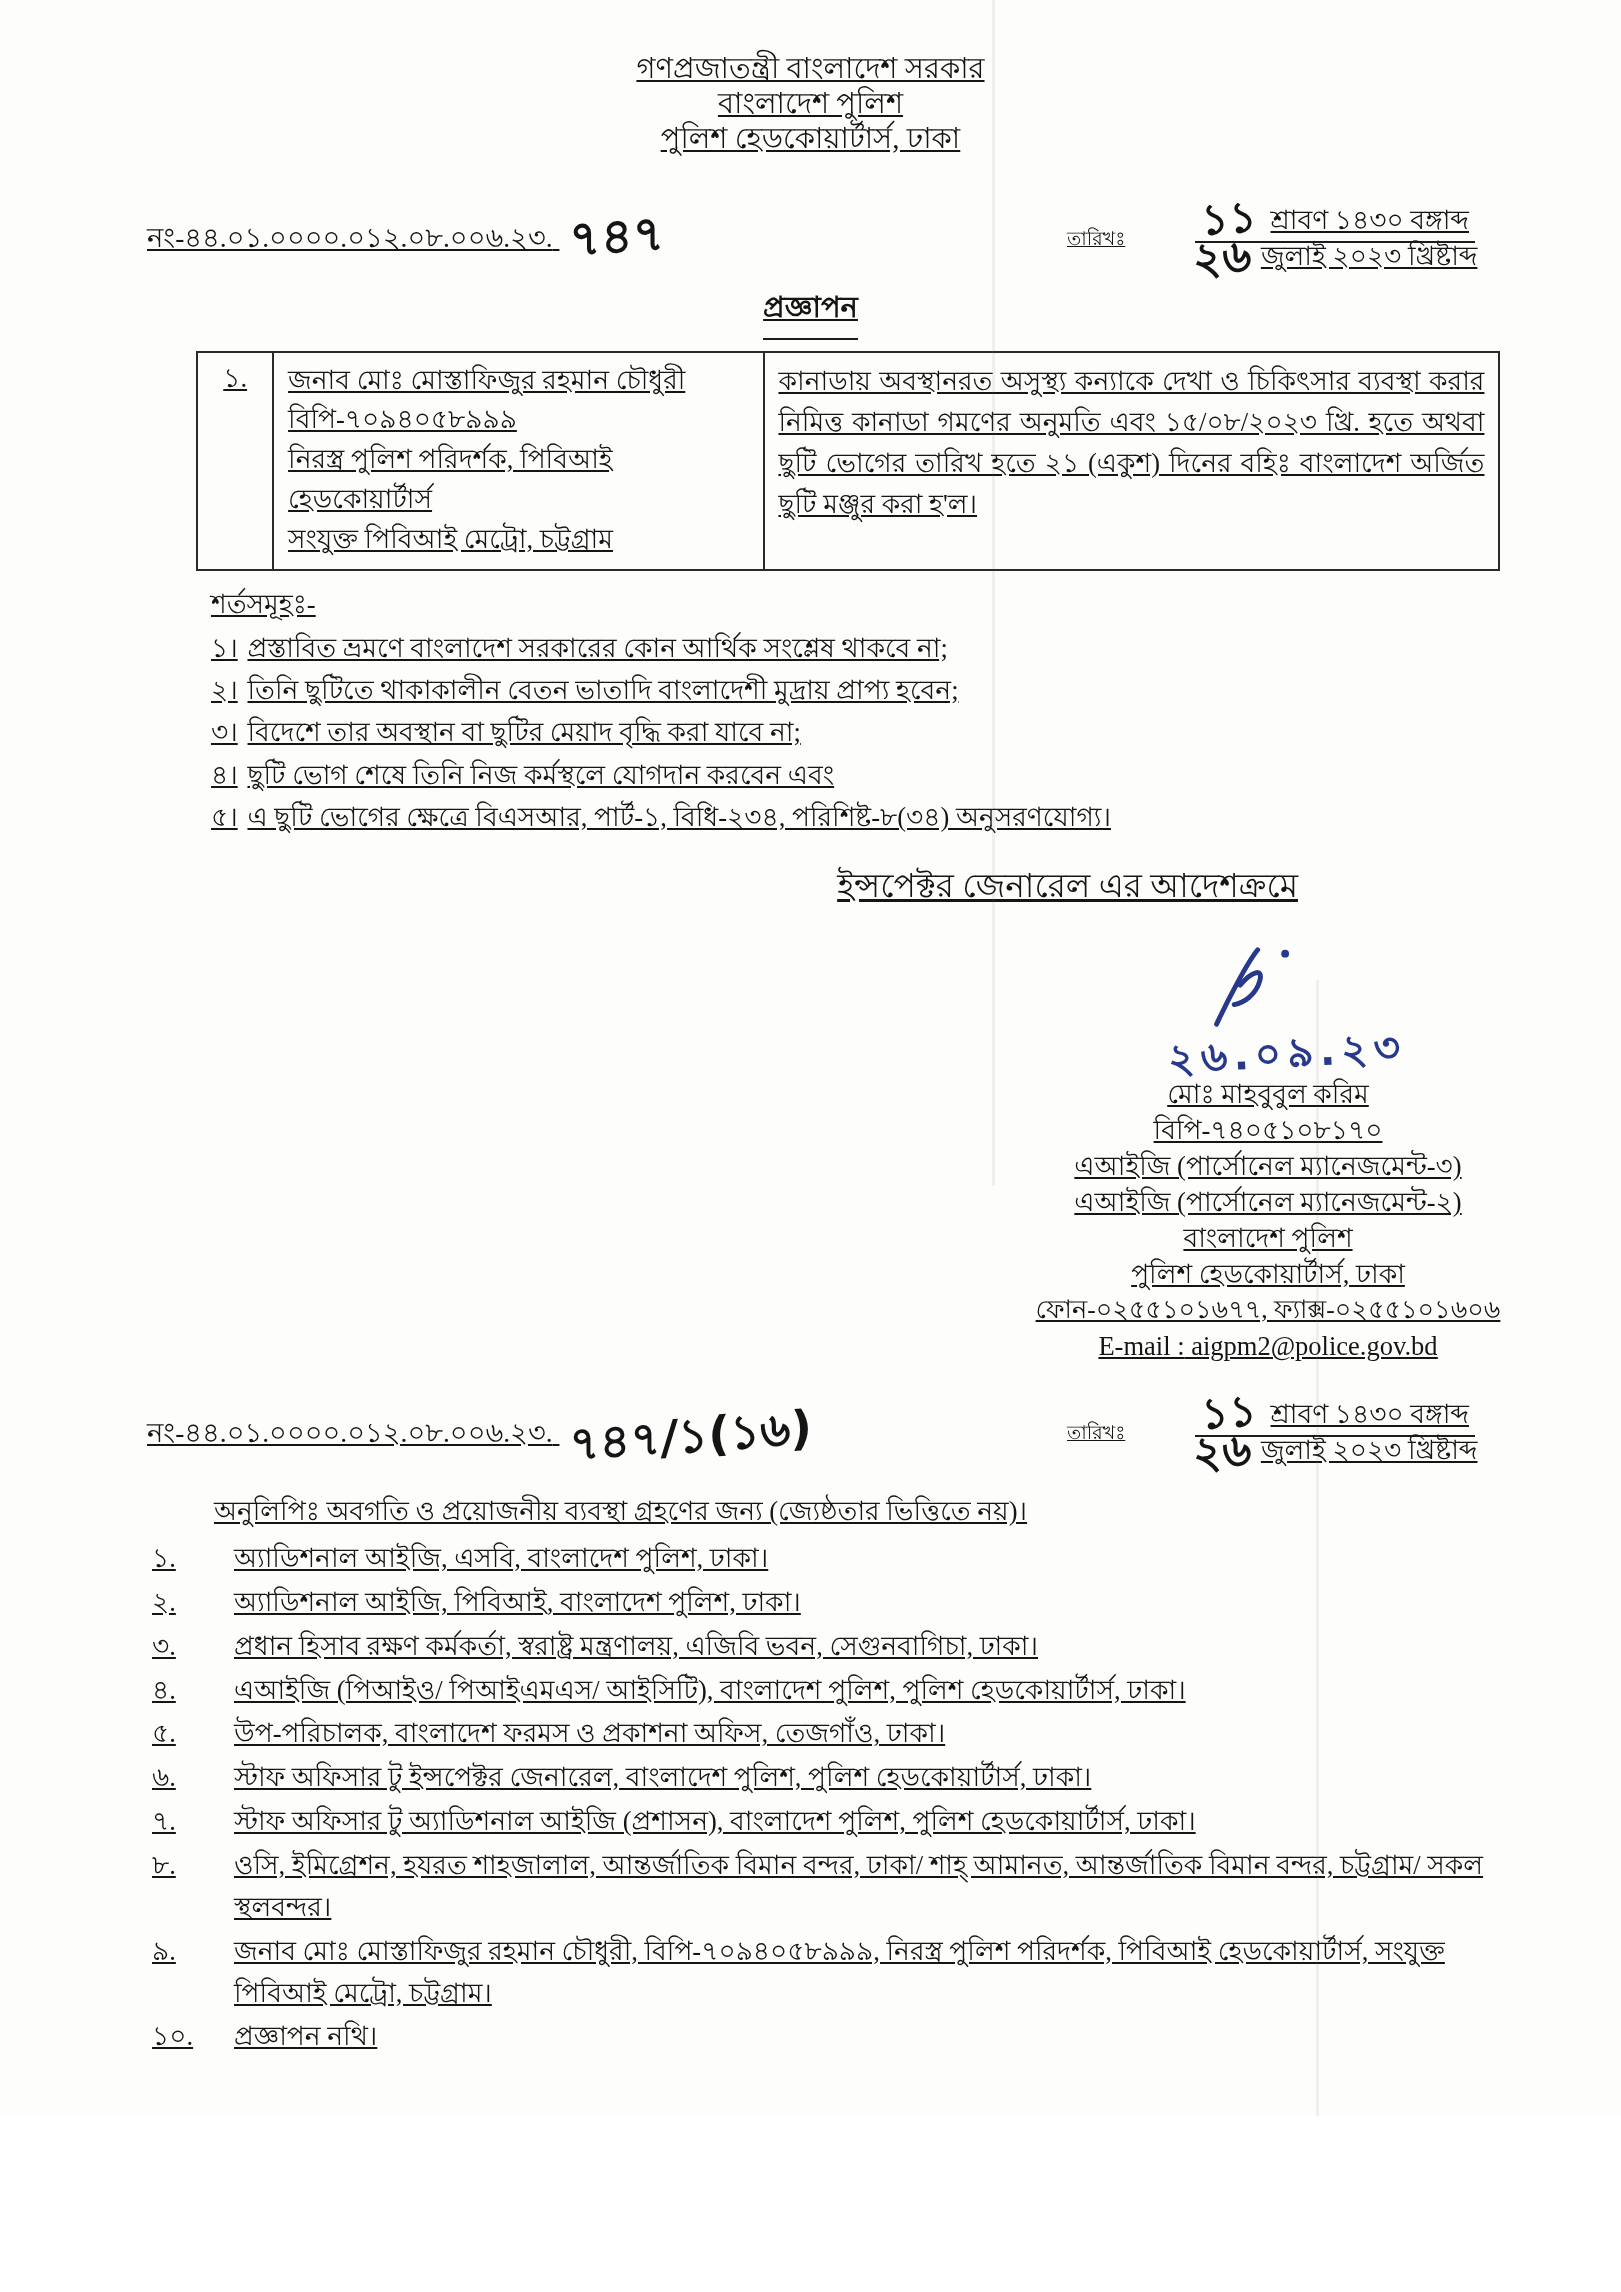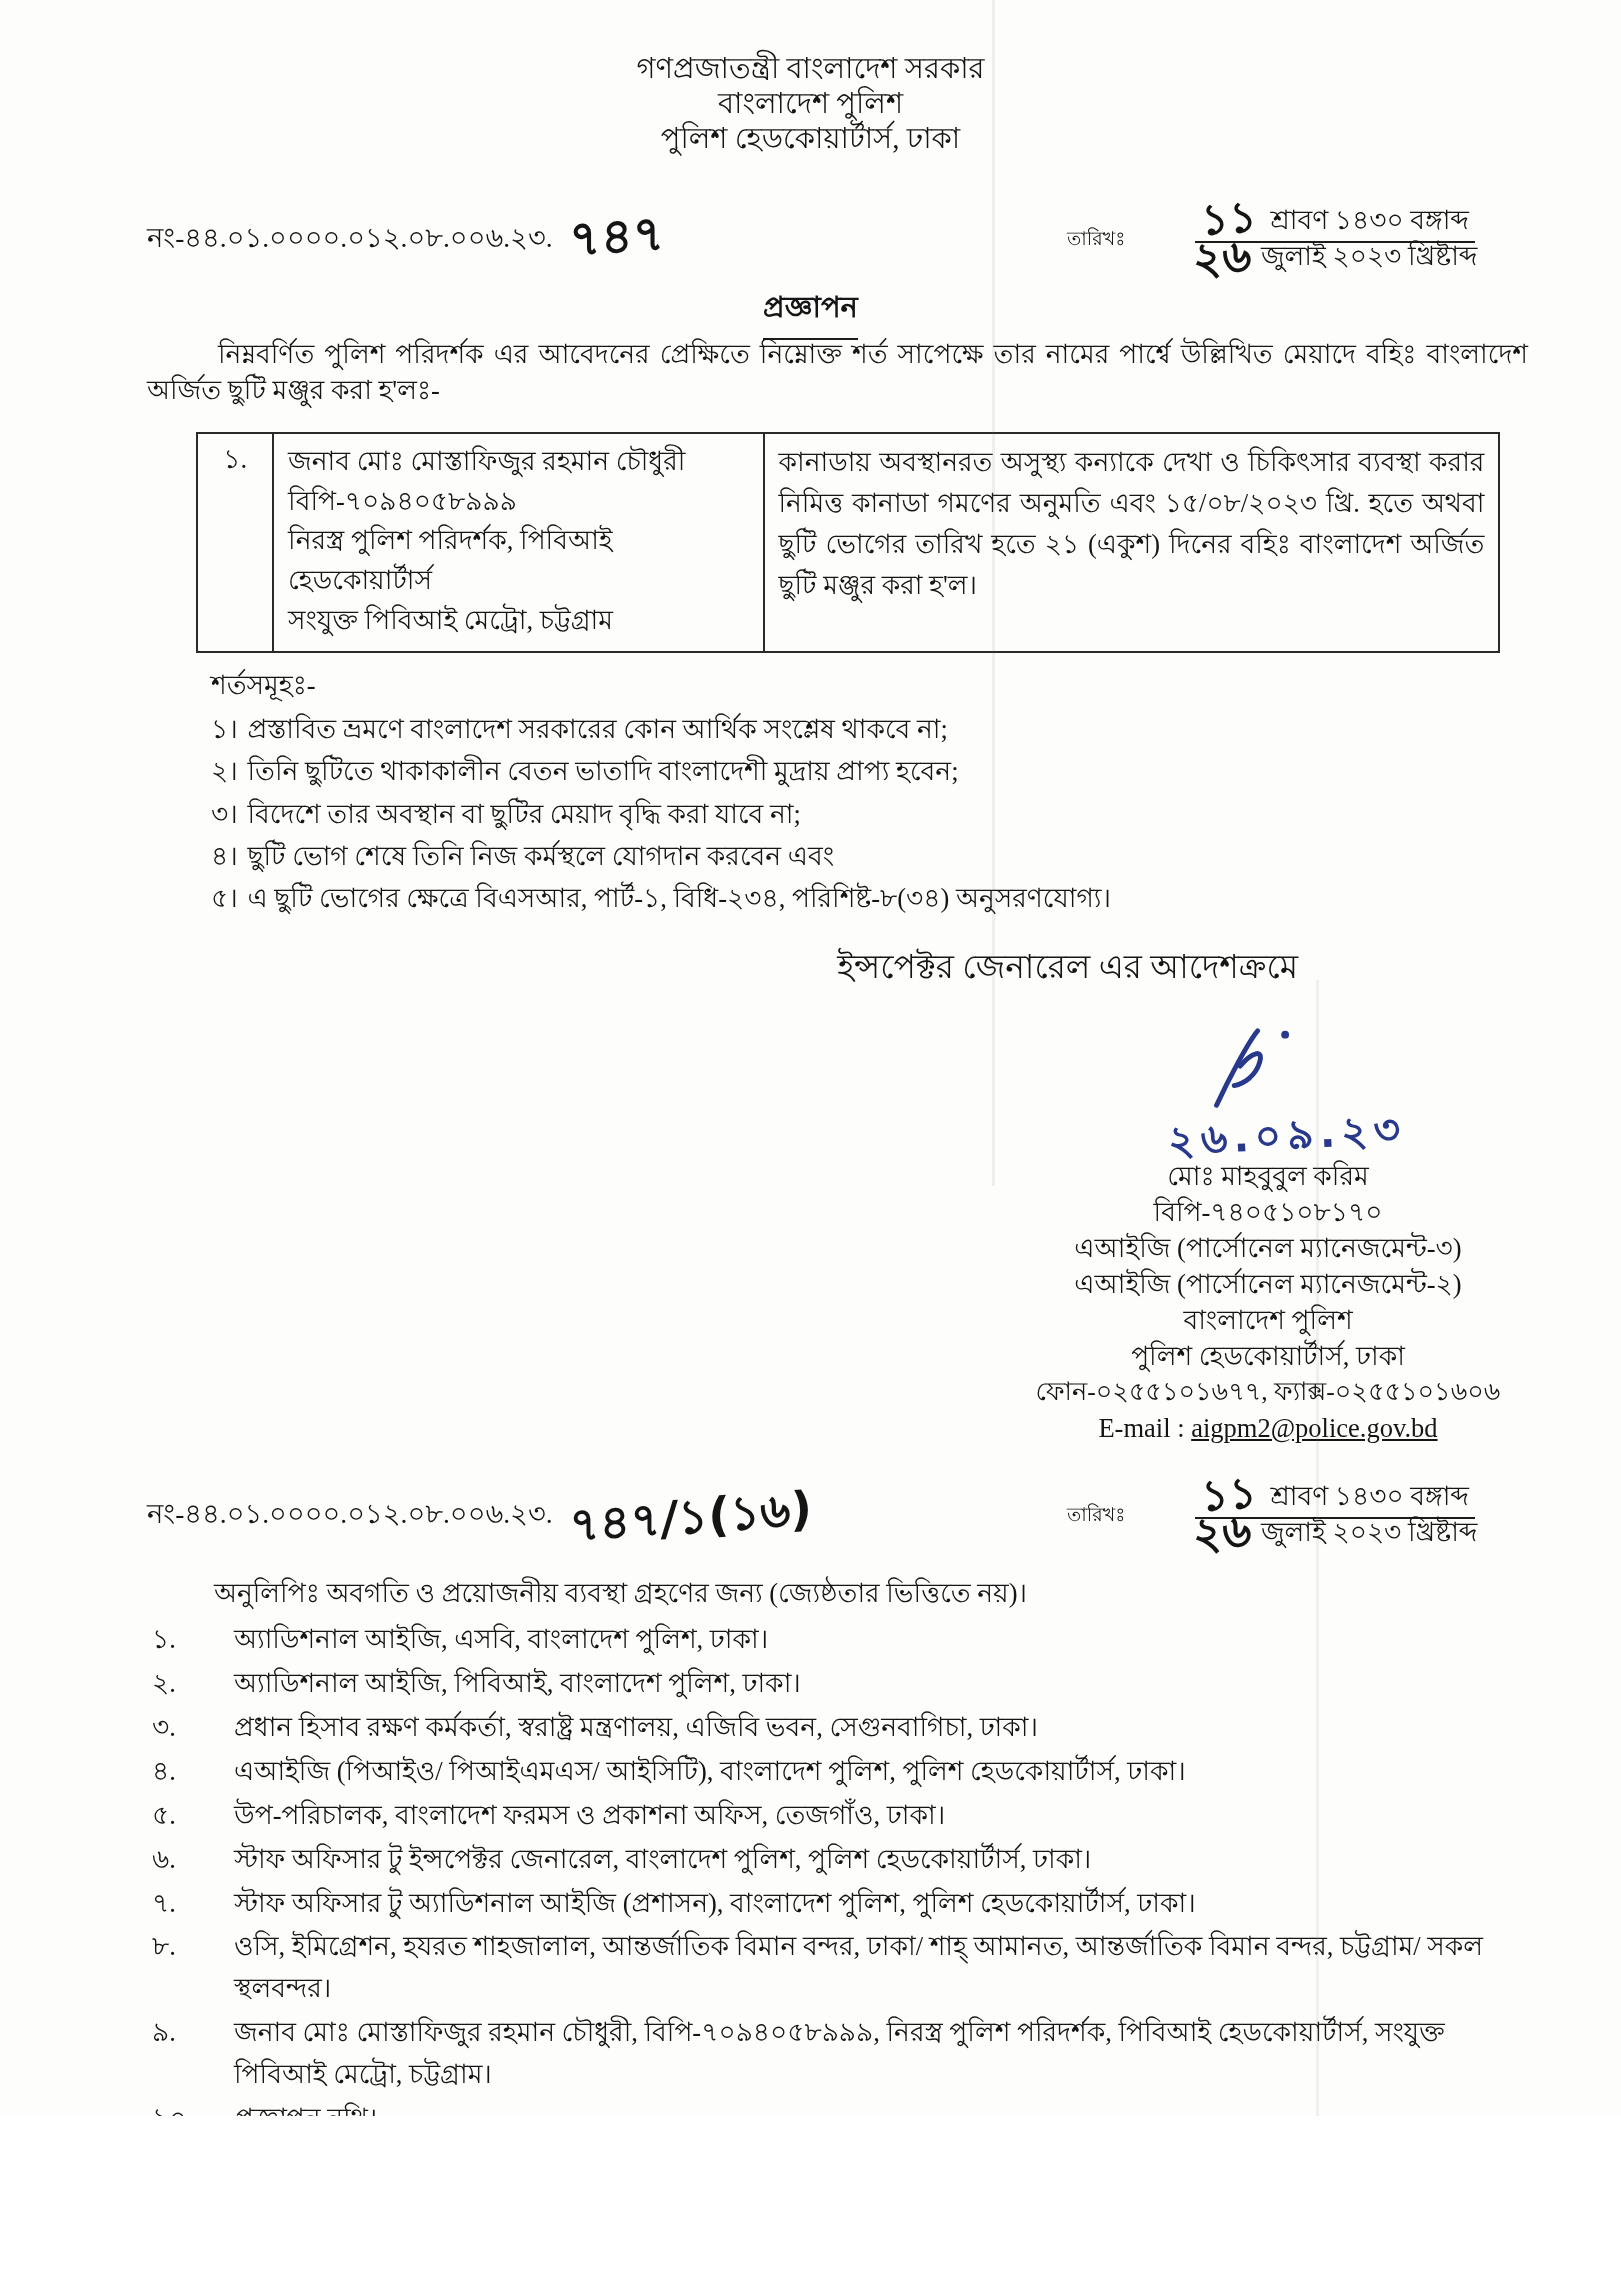--- a/index.html
+++ b/index.html
@@ -6,20 +6,21 @@
   .page{
     position:relative;
     width:1621px;height:2116px;
     margin:0 auto;
     background:#fdfdfc;
     font-family:"Liberation Serif","DejaVu Serif",serif;
     color:#151515;
     font-size:26.5px;
     line-height:1.35;
     overflow:hidden;
+    text-decoration:underline;
   }
   
   .artifact{position:absolute;width:2.9px;background:rgba(120,120,120,0.10);}
   .artifact.a1{left:992px;top:0;height:1186px;}
   .artifact.a2{left:1316px;top:980px;height:1312px;}
 
   .doc-header{padding-top:51px;text-align:center;}
   .doc-header .h-line{font-size:29px;line-height:35px;}
   .doc-header .h-web{font-size:28px;line-height:35px;letter-spacing:1px;}
 
@@ -146,21 +147,20 @@
           <span class="hand d2">২৬</span><span>জুলাই ২০২৩ খ্রিষ্টাব্দ</span>
         </span>
       </span>
     </div>
   </div>
 
   <div class="doc-title">
     <span>প্রজ্ঞাপন</span>
   </div>
 
-  <p class="intro">নিম্নবর্ণিত পুলিশ পরিদর্শক এর আবেদনের প্রেক্ষিতে নিম্নোক্ত শর্ত সাপেক্ষে তার নামের পার্শ্বে উল্লিখিত মেয়াদে বহিঃ বাংলাদেশ অর্জিত ছুটি মঞ্জুর করা হ'লঃ-</p>
 
   <table class="leave-table">
     <tbody>
         <tr>
       <td class="td-serial">১.</td>
       <td class="td-officer">
         <div class="officer-line">জনাব মোঃ মোস্তাফিজুর রহমান চৌধুরী</div>
         <div class="officer-line">বিপি-৭০৯৪০৫৮৯৯৯</div>
         <div class="officer-line">নিরস্ত্র পুলিশ পরিদর্শক, পিবিআই হেডকোয়ার্টার্স</div>
         <div class="officer-line">সংযুক্ত পিবিআই মেট্রো, চট্টগ্রাম</div>

